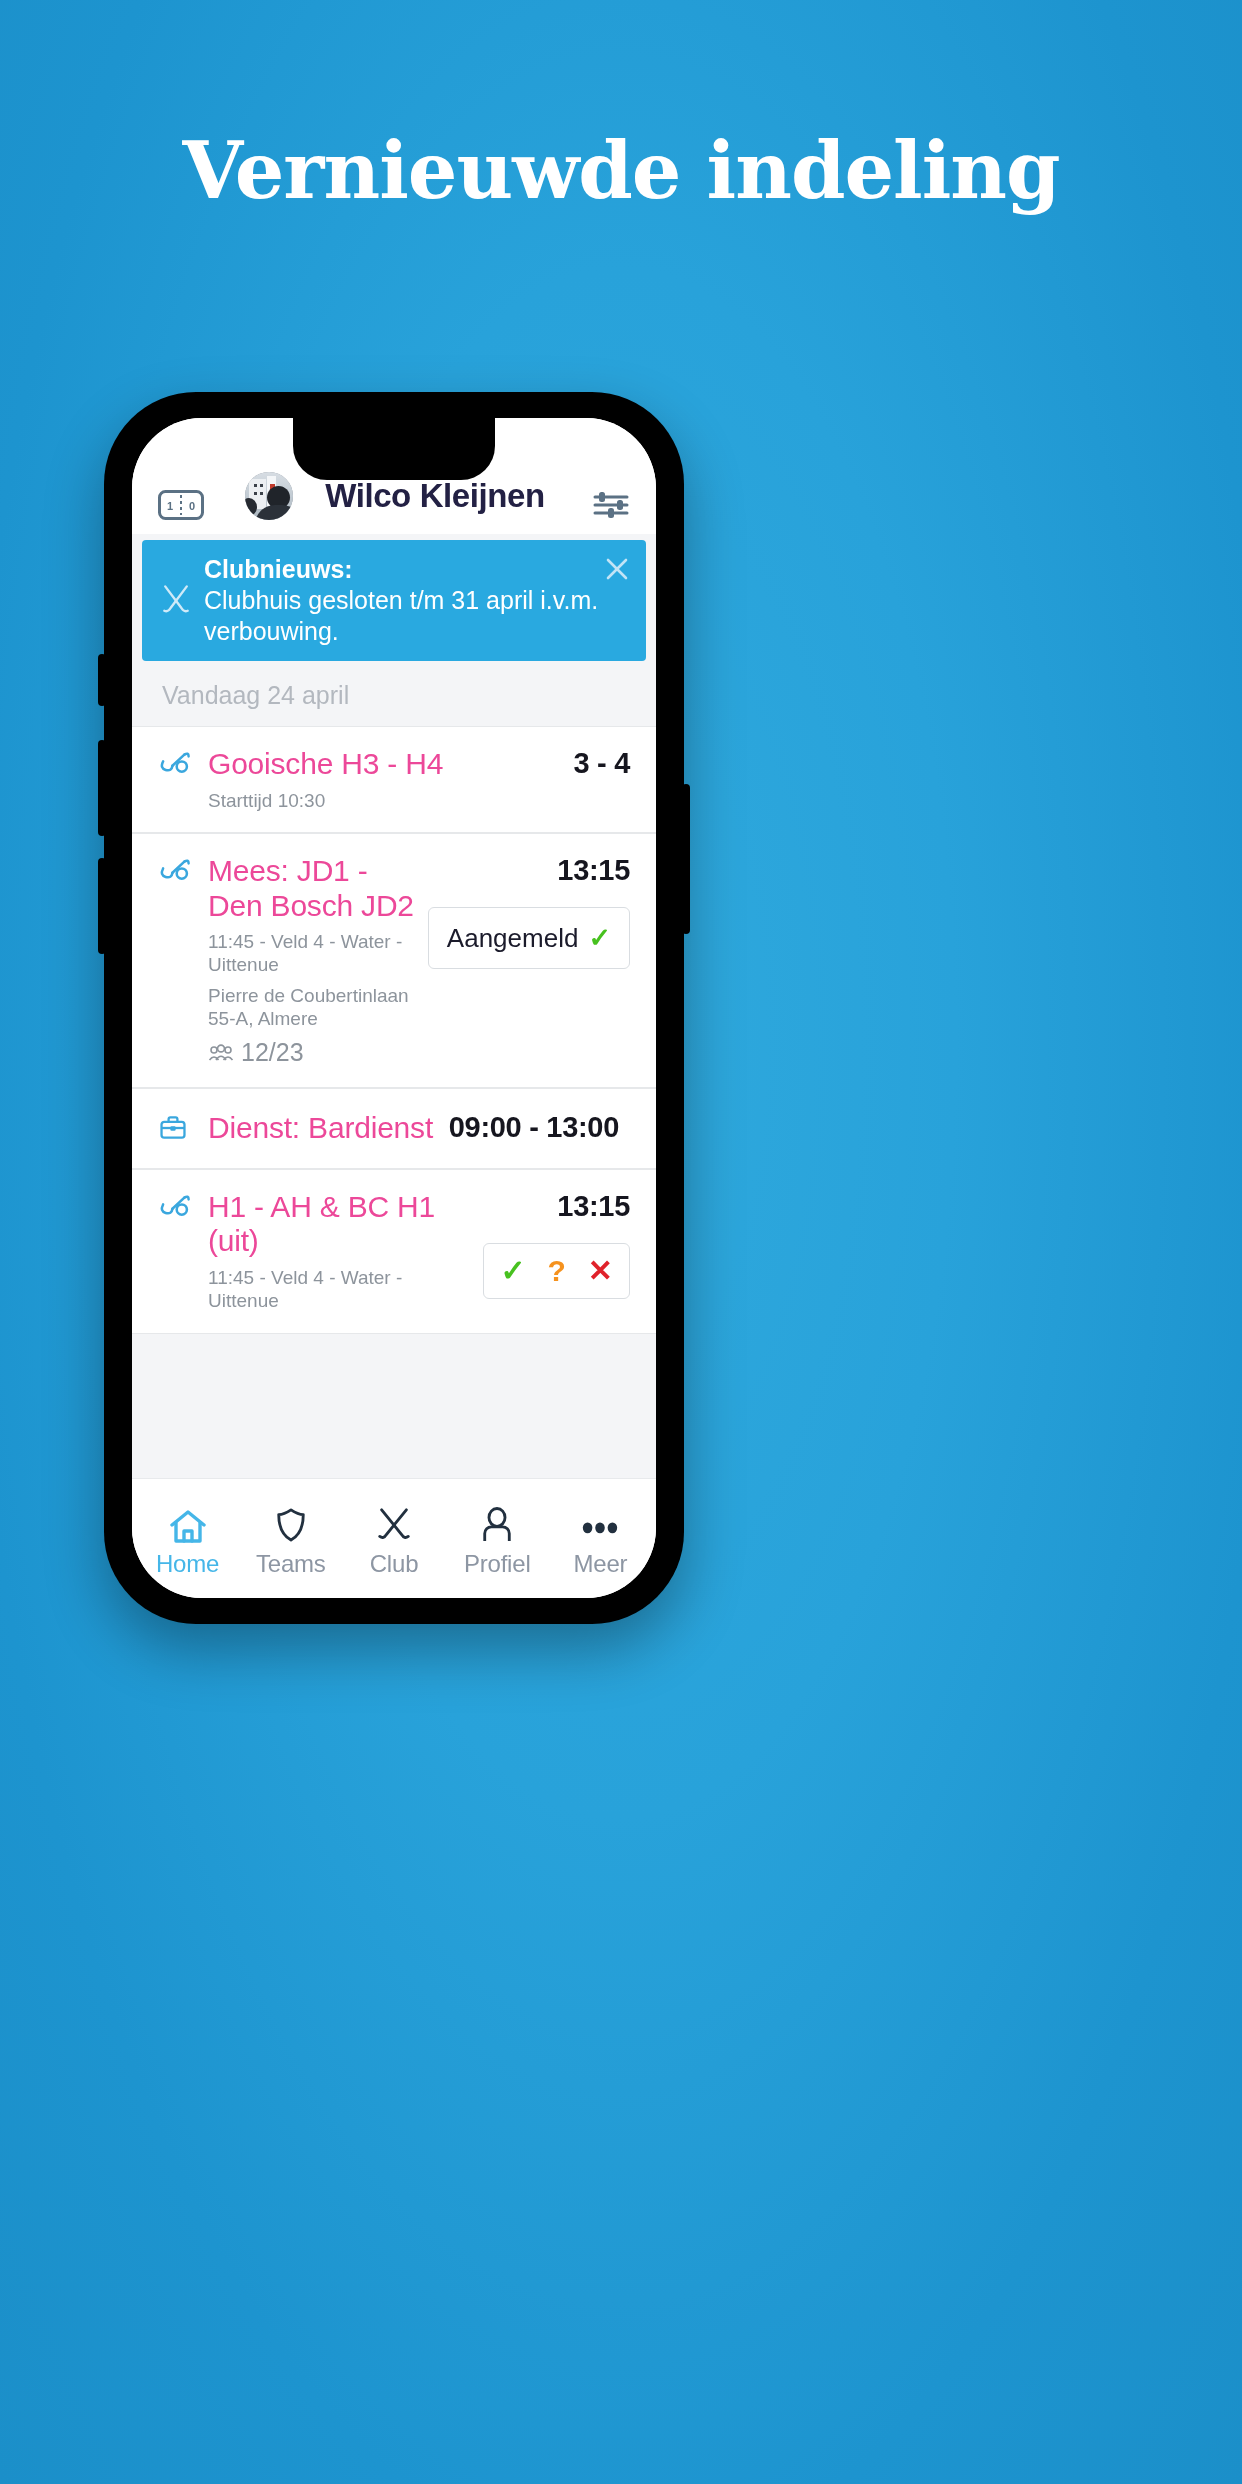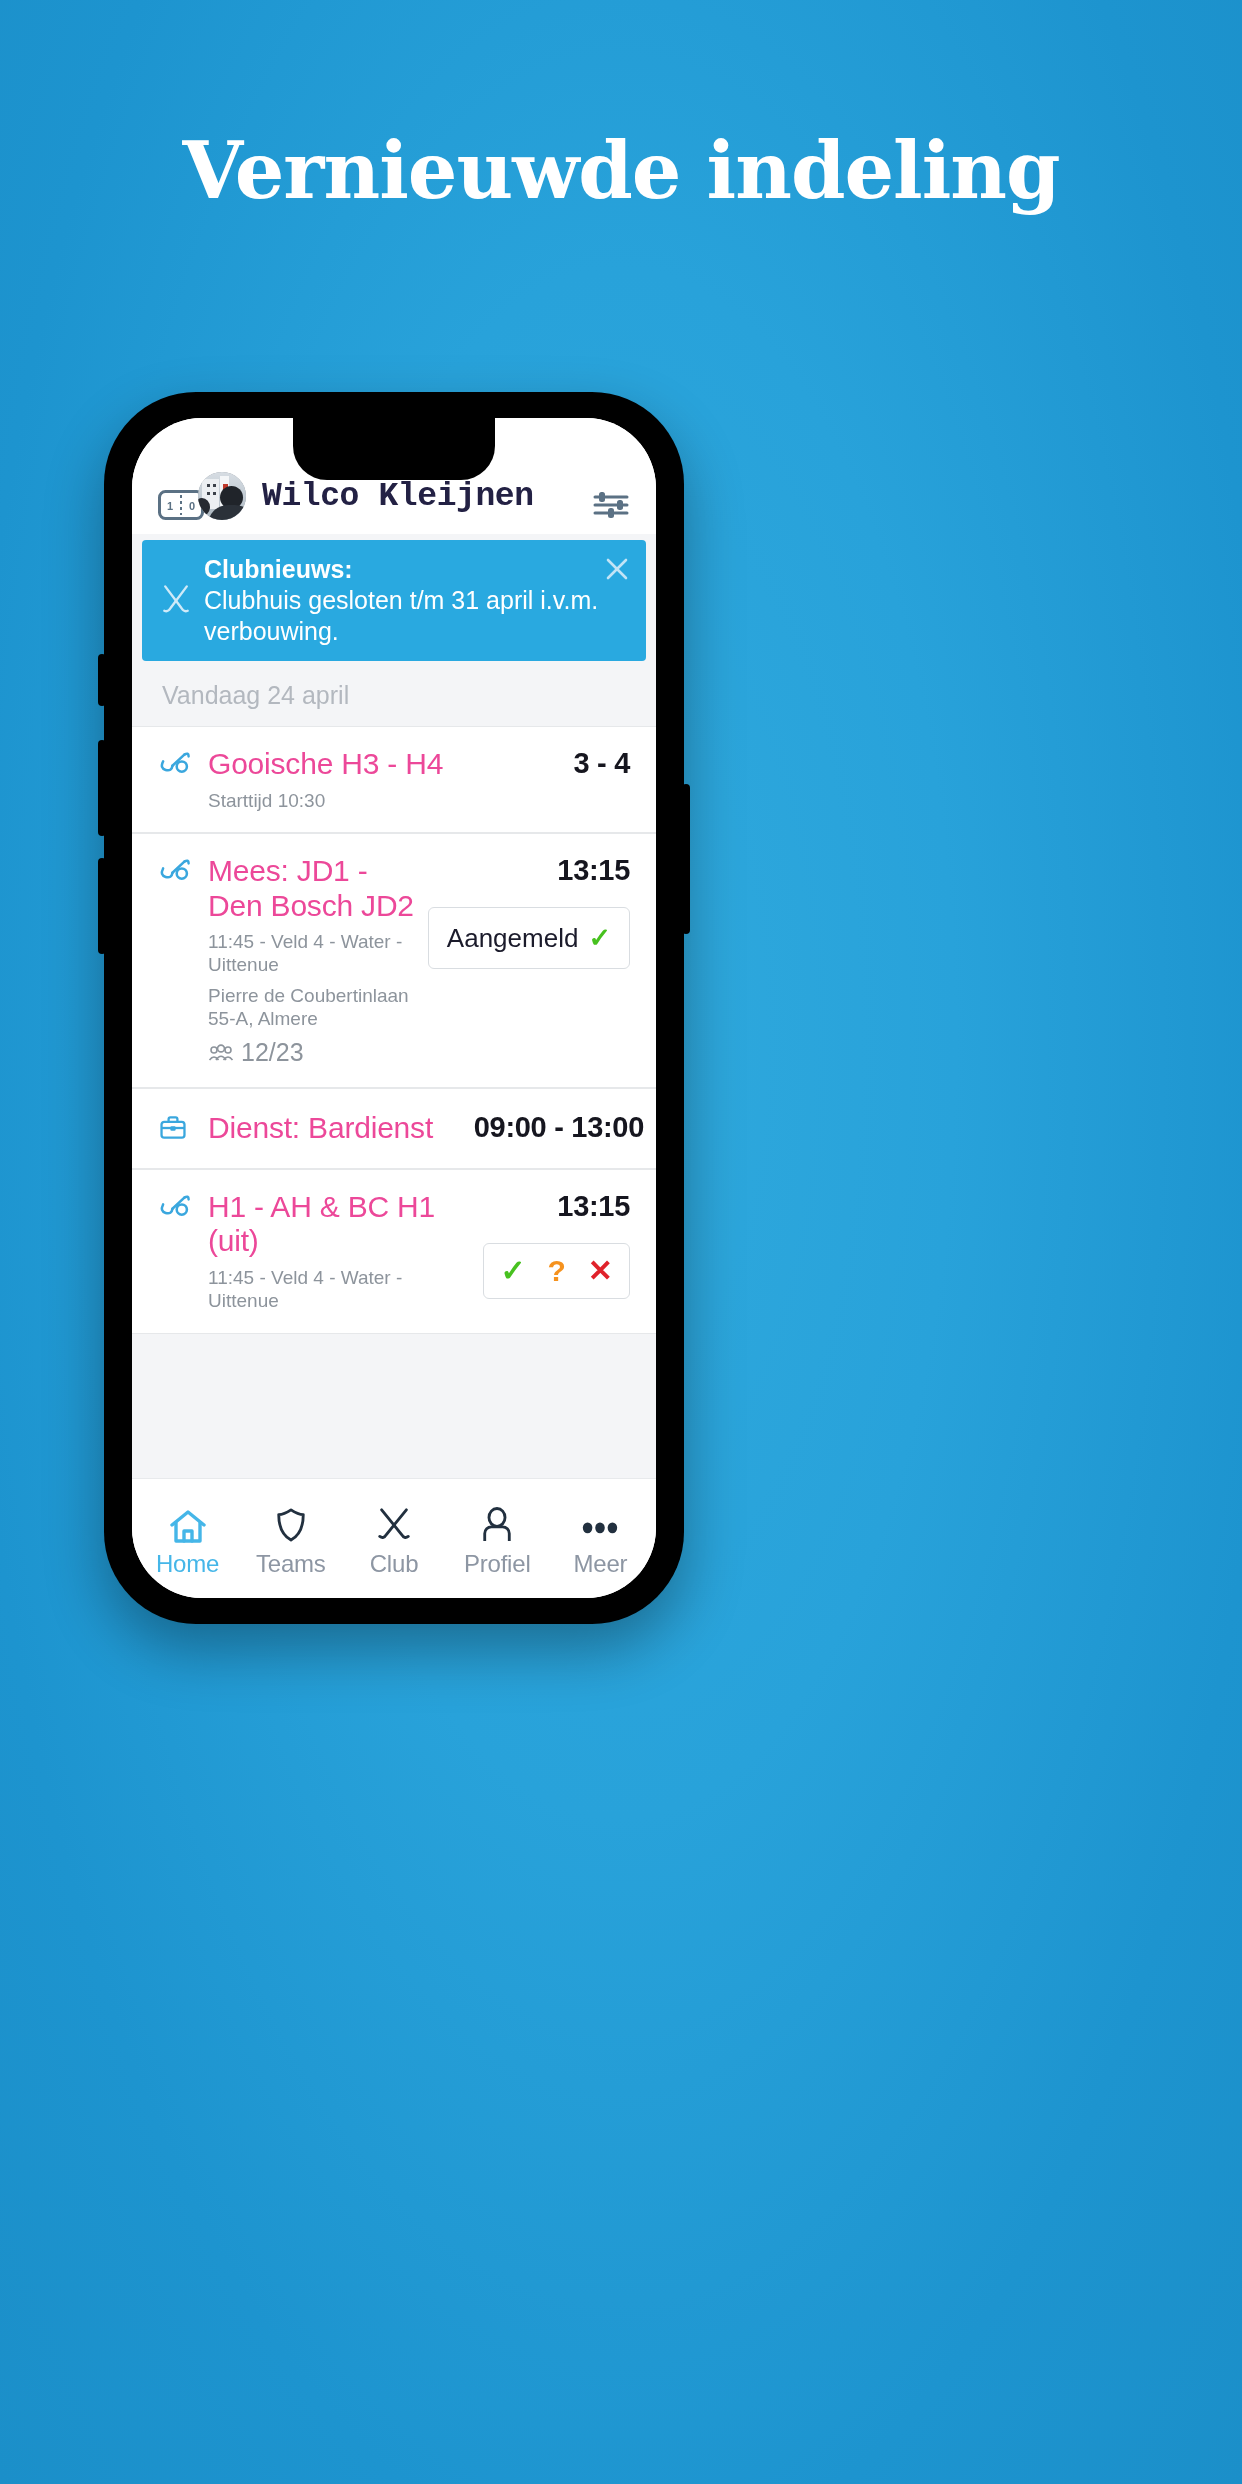--- a/index.html
+++ b/index.html
@@ -72,24 +72,23 @@
     position:absolute; top:0; left:0; right:0;
     height:116px;
     display:flex; align-items:flex-end;
     padding:0 26px 14px 26px;
     background:#fff;
     z-index:20;
   }
   .score-icon{ width:46px; height:30px; flex:0 0 auto; }
   .header-center{
     flex:1 1 auto;
-    display:flex; align-items:center; 
-    gap:16px;
+    display:flex; align-items:center; justify-content:center;
+    gap:32px;
     margin-left:-6px;
-    font-family:Liberation Mono, monospace;
   }
   .avatar{
     width:48px; height:48px; border-radius:50%;
     flex:0 0 auto;
     overflow:hidden;
     background:#8a9099;
     position:relative;
   }
   .avatar .sky{ position:absolute; inset:0; background:linear-gradient(#d7dde3 0%,#c3ccd4 48%,#a9b4bd 100%); }
   .avatar .bld1{ position:absolute; left:4px; top:7px; width:17px; height:30px; background:#eceff2; }
@@ -155,21 +154,21 @@
     color:#b3b8bf;
     background:#f4f5f7;
   }
   .card{
     background:#fff;
     border-top:1px solid #e6e8ea;
     border-bottom:1px solid #e6e8ea;
     padding:20px 26px 20px 26px;
     display:flex; align-items:flex-start;
   }
-  .card.compact{ padding:22px 12px 22px 26px; align-items:center;justify-content:center; }
+  .card.compact{ padding:22px 37px 22px 26px; align-items:center;justify-content:center; }
   .ev-icon{ width:44px; flex:0 0 auto; margin-top:2px; }
   .ev-body{ flex:1 1 auto; margin-left:6px; min-width:0; }
   .ev-title{
     font-size:30px; color:#ec4899; font-weight:normal;
     letter-spacing:-.2px; line-height:1.15;
   }
   .ev-line{
     font-size:19px; color:#8d949c; margin-top:8px; line-height:1.2;
   }
   .ev-count{

